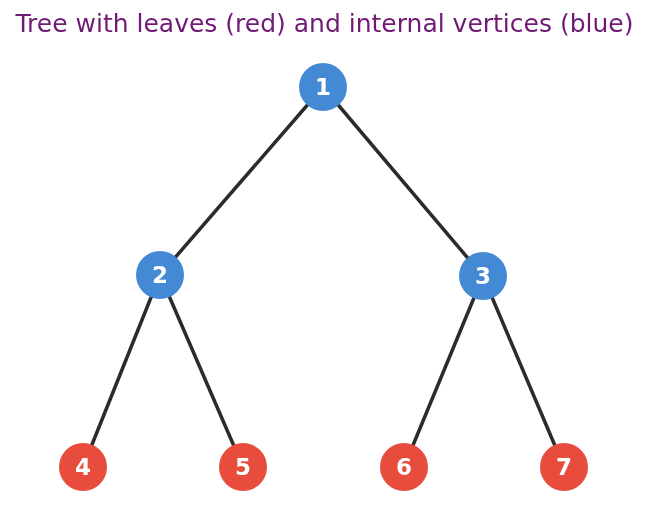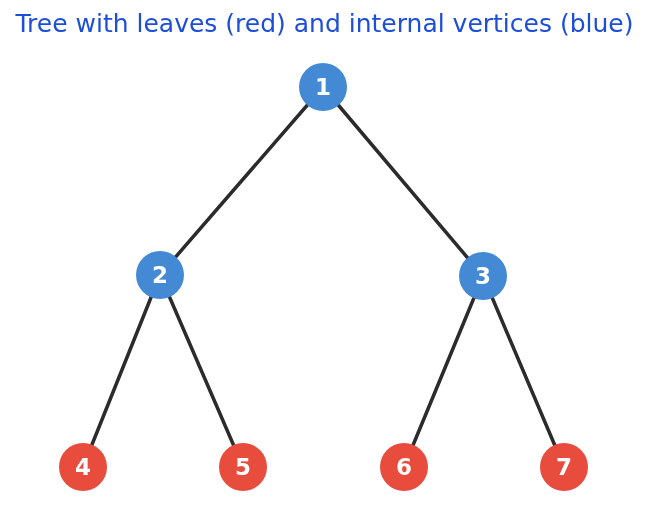--- a/index.html
+++ b/index.html
@@ -16,21 +16,21 @@
     overflow: hidden;
   }
   .figure-title {
     position: absolute;
     top: 9px;
     left: 0;
     width: 100%;
     text-align: center;
     font-size: 25px;
     line-height: 29px;
-    color: #1d4ed8;
+    color: #701a75;
     white-space: nowrap;
   }
   svg.tree-svg {
     position: absolute;
     top: 0;
     left: 0;
   }
   .node-label {
     font-family: "DejaVu Sans", "Liberation Sans", sans-serif;
     font-size: 23px;

